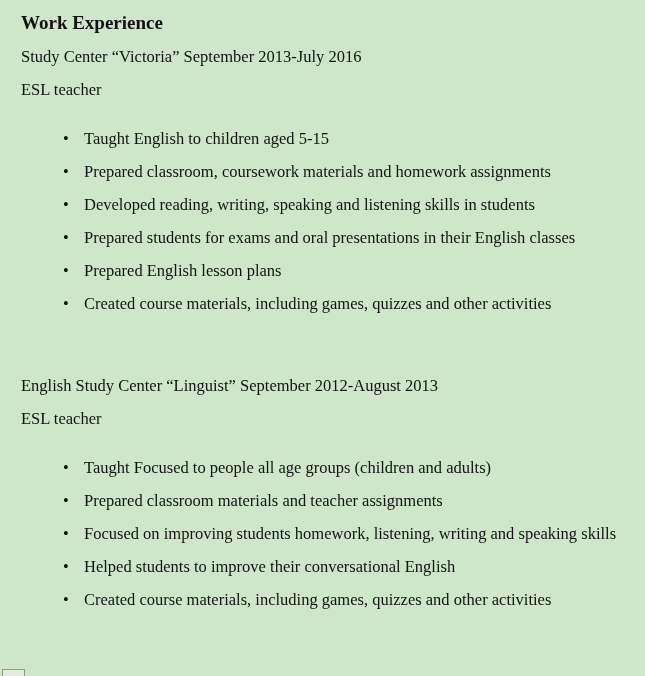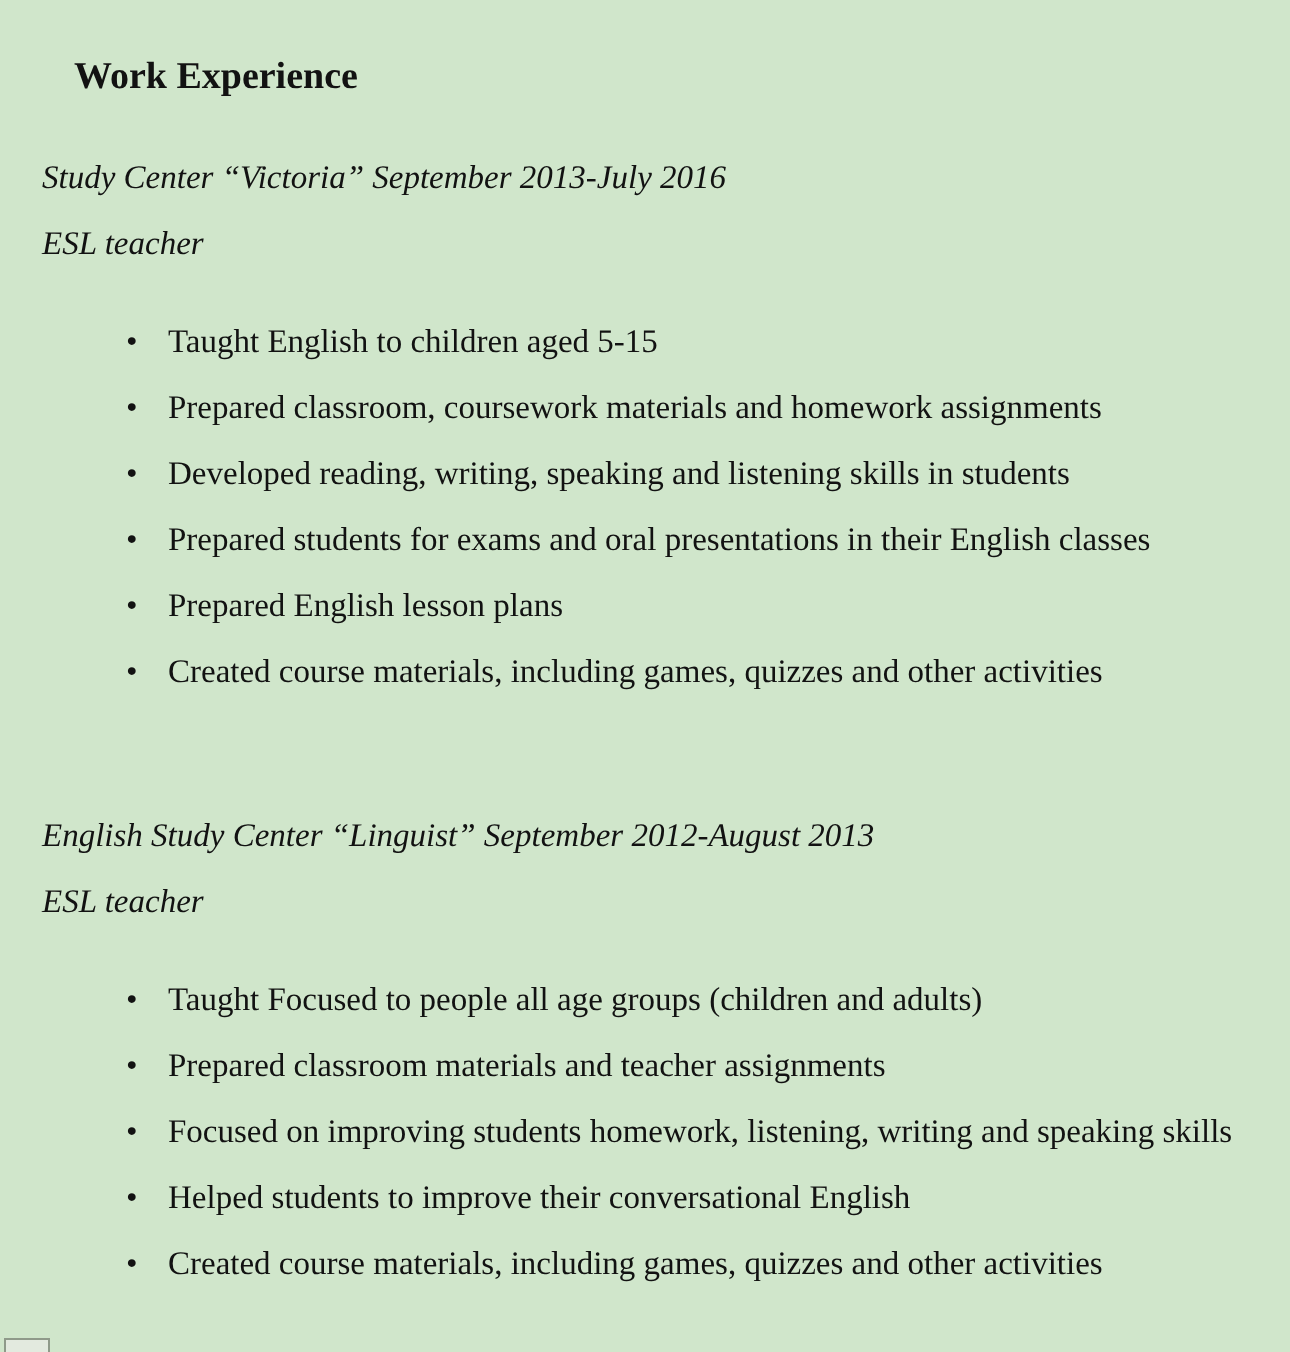--- a/index.html
+++ b/index.html
@@ -15,27 +15,26 @@
     overflow: hidden;
     position: relative;
   }
   .page {
     padding: 6px 0 0 21px;
   }
   .heading {
     font-size: 19px;
     line-height: 34px;
     font-weight: bold;
-    margin: 16px;
+    margin: 0;
   }
   .line {
     font-size: 16.5px;
     line-height: 33px;
     margin: 0;
-    font-style: italic;
   }
   ul.duties {
     margin: 16px;
     padding: 0;
     list-style: none;
     width: 614px;
   }
   ul.duties li {
     position: relative;
     box-sizing: border-box;

